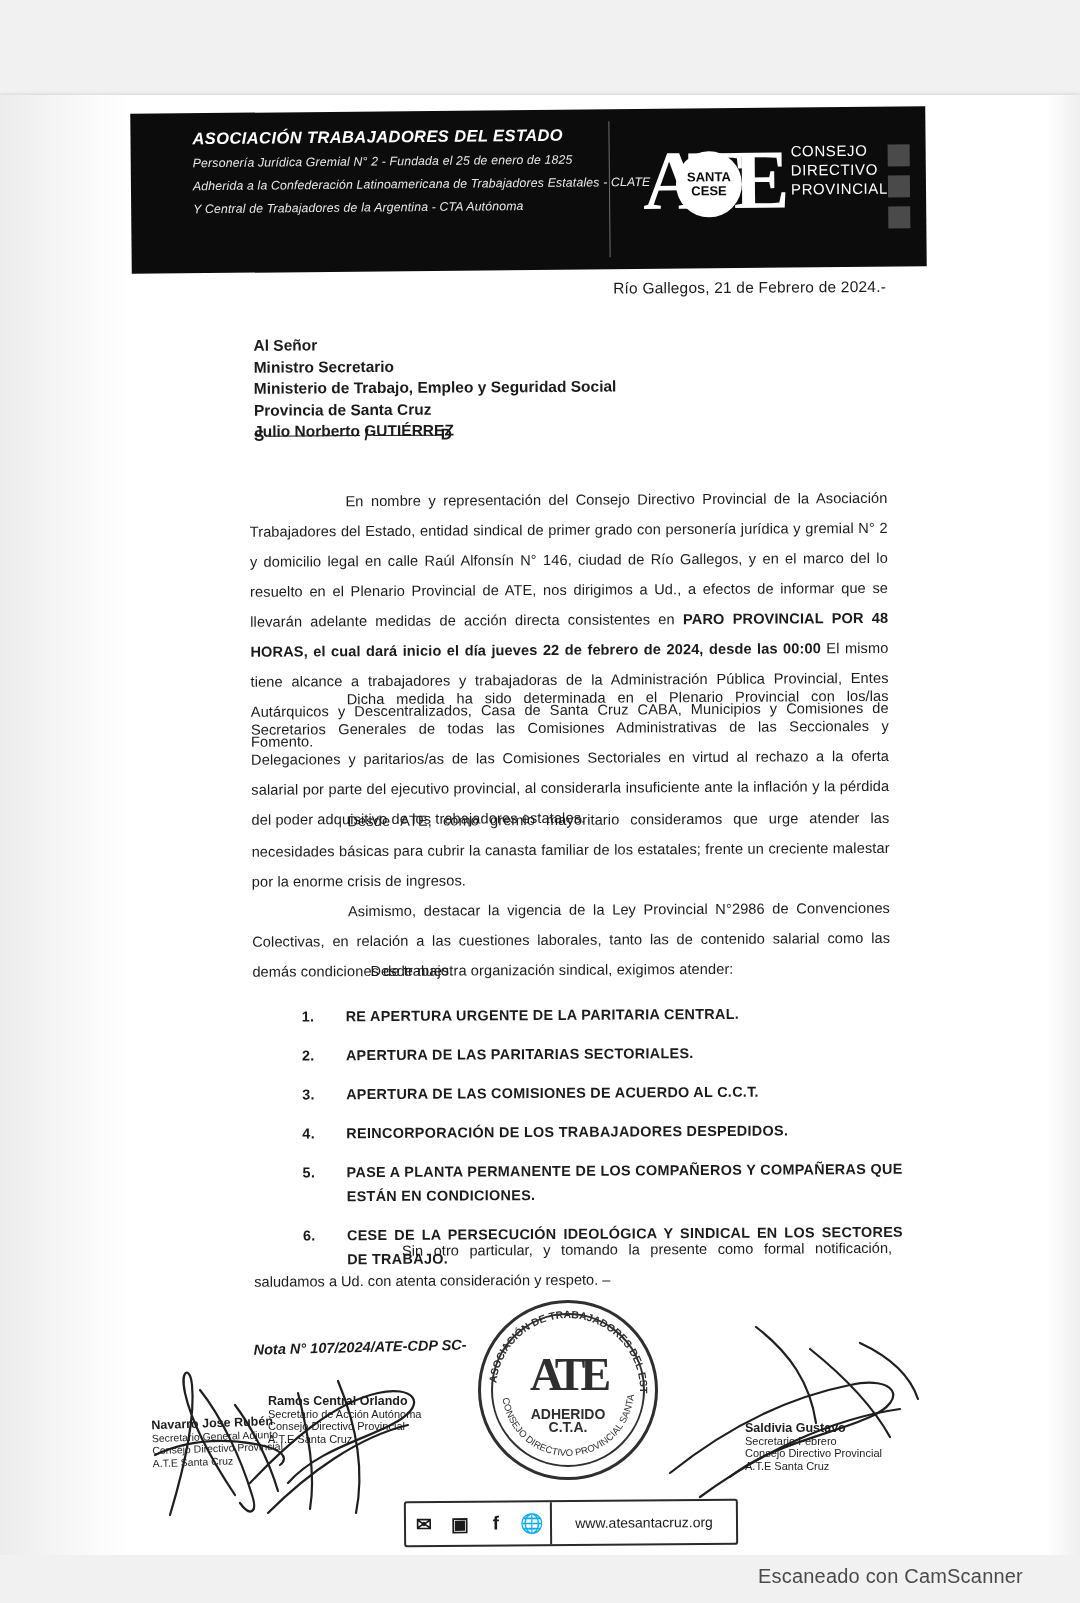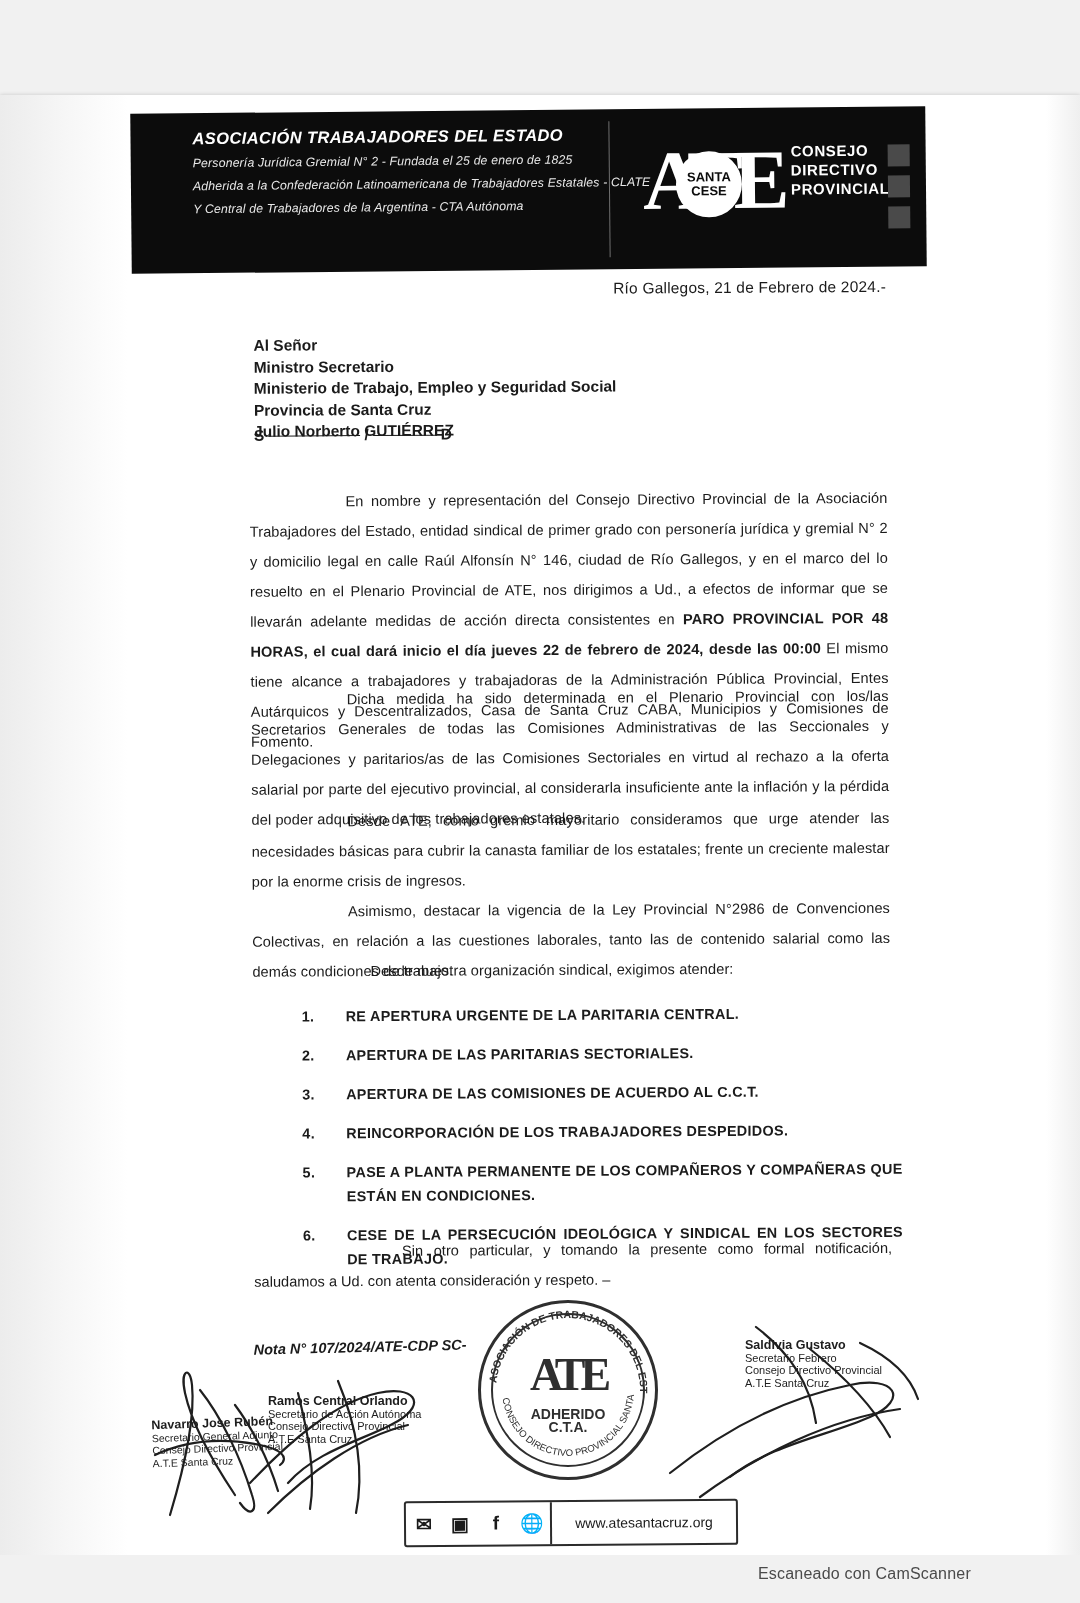--- a/index.html
+++ b/index.html
@@ -127,21 +127,21 @@
     align-items: center;
     justify-content: center;
     text-align: center;
   }
   .lh-right {
     position: absolute;
     left: 660px;
     top: 34px;
     color: #ffffff;
     font-size: 15px;
-    font-weight: bold;
+    font-weight: normal;
     line-height: 19px;
     letter-spacing: 0.6px;
   }
   .lh-blocks { position: absolute; right: 16px; top: 38px; }
   .lh-block {
     width: 22px; height: 22px;
     background: #4a4a4a;
     margin-bottom: 9px;
   }
 
@@ -246,21 +246,21 @@
     font-size: 14.5px;
     font-weight: bold;
     font-style: italic;
     transform: rotate(-1deg);
   }
 
   
   .sig { position: absolute; font-size: 11px; line-height: 12.5px; color: #1d1d1d; }
   .sig-left  { left: 152px; top: 1322px; font-size: 10.5px; transform: rotate(-2deg); }
   .sig-mid   { left: 268px; top: 1300px; }
-  .sig-right { left: 745px; top: 1244px; }
+  .sig-right { left: 745px; top: 1327px; }
   .sig-name { font-weight: bold; font-size: 12.5px; }
 
   .scribble { position: absolute; pointer-events: none; }
 
   
   .stamp {
     position: absolute;
     left: 478px;
     top: 1205px;
     width: 180px;
@@ -330,21 +330,21 @@
     color: #1a1a1a;
     border-left: 2px solid #2b2b2b;
     height: 42px;
     line-height: 42px;
   }
 
   .camscanner {
     position: absolute;
     left: 758px;
     top: 1565px;
-    font-size: 16px;
+    font-size: 20px;
     color: #4a4a4a;
     letter-spacing: 0.2px;
   }
 </style>
 </head>
 <body>
 
 <div class="top-strip"></div>
 
 <div class="scan-page">

